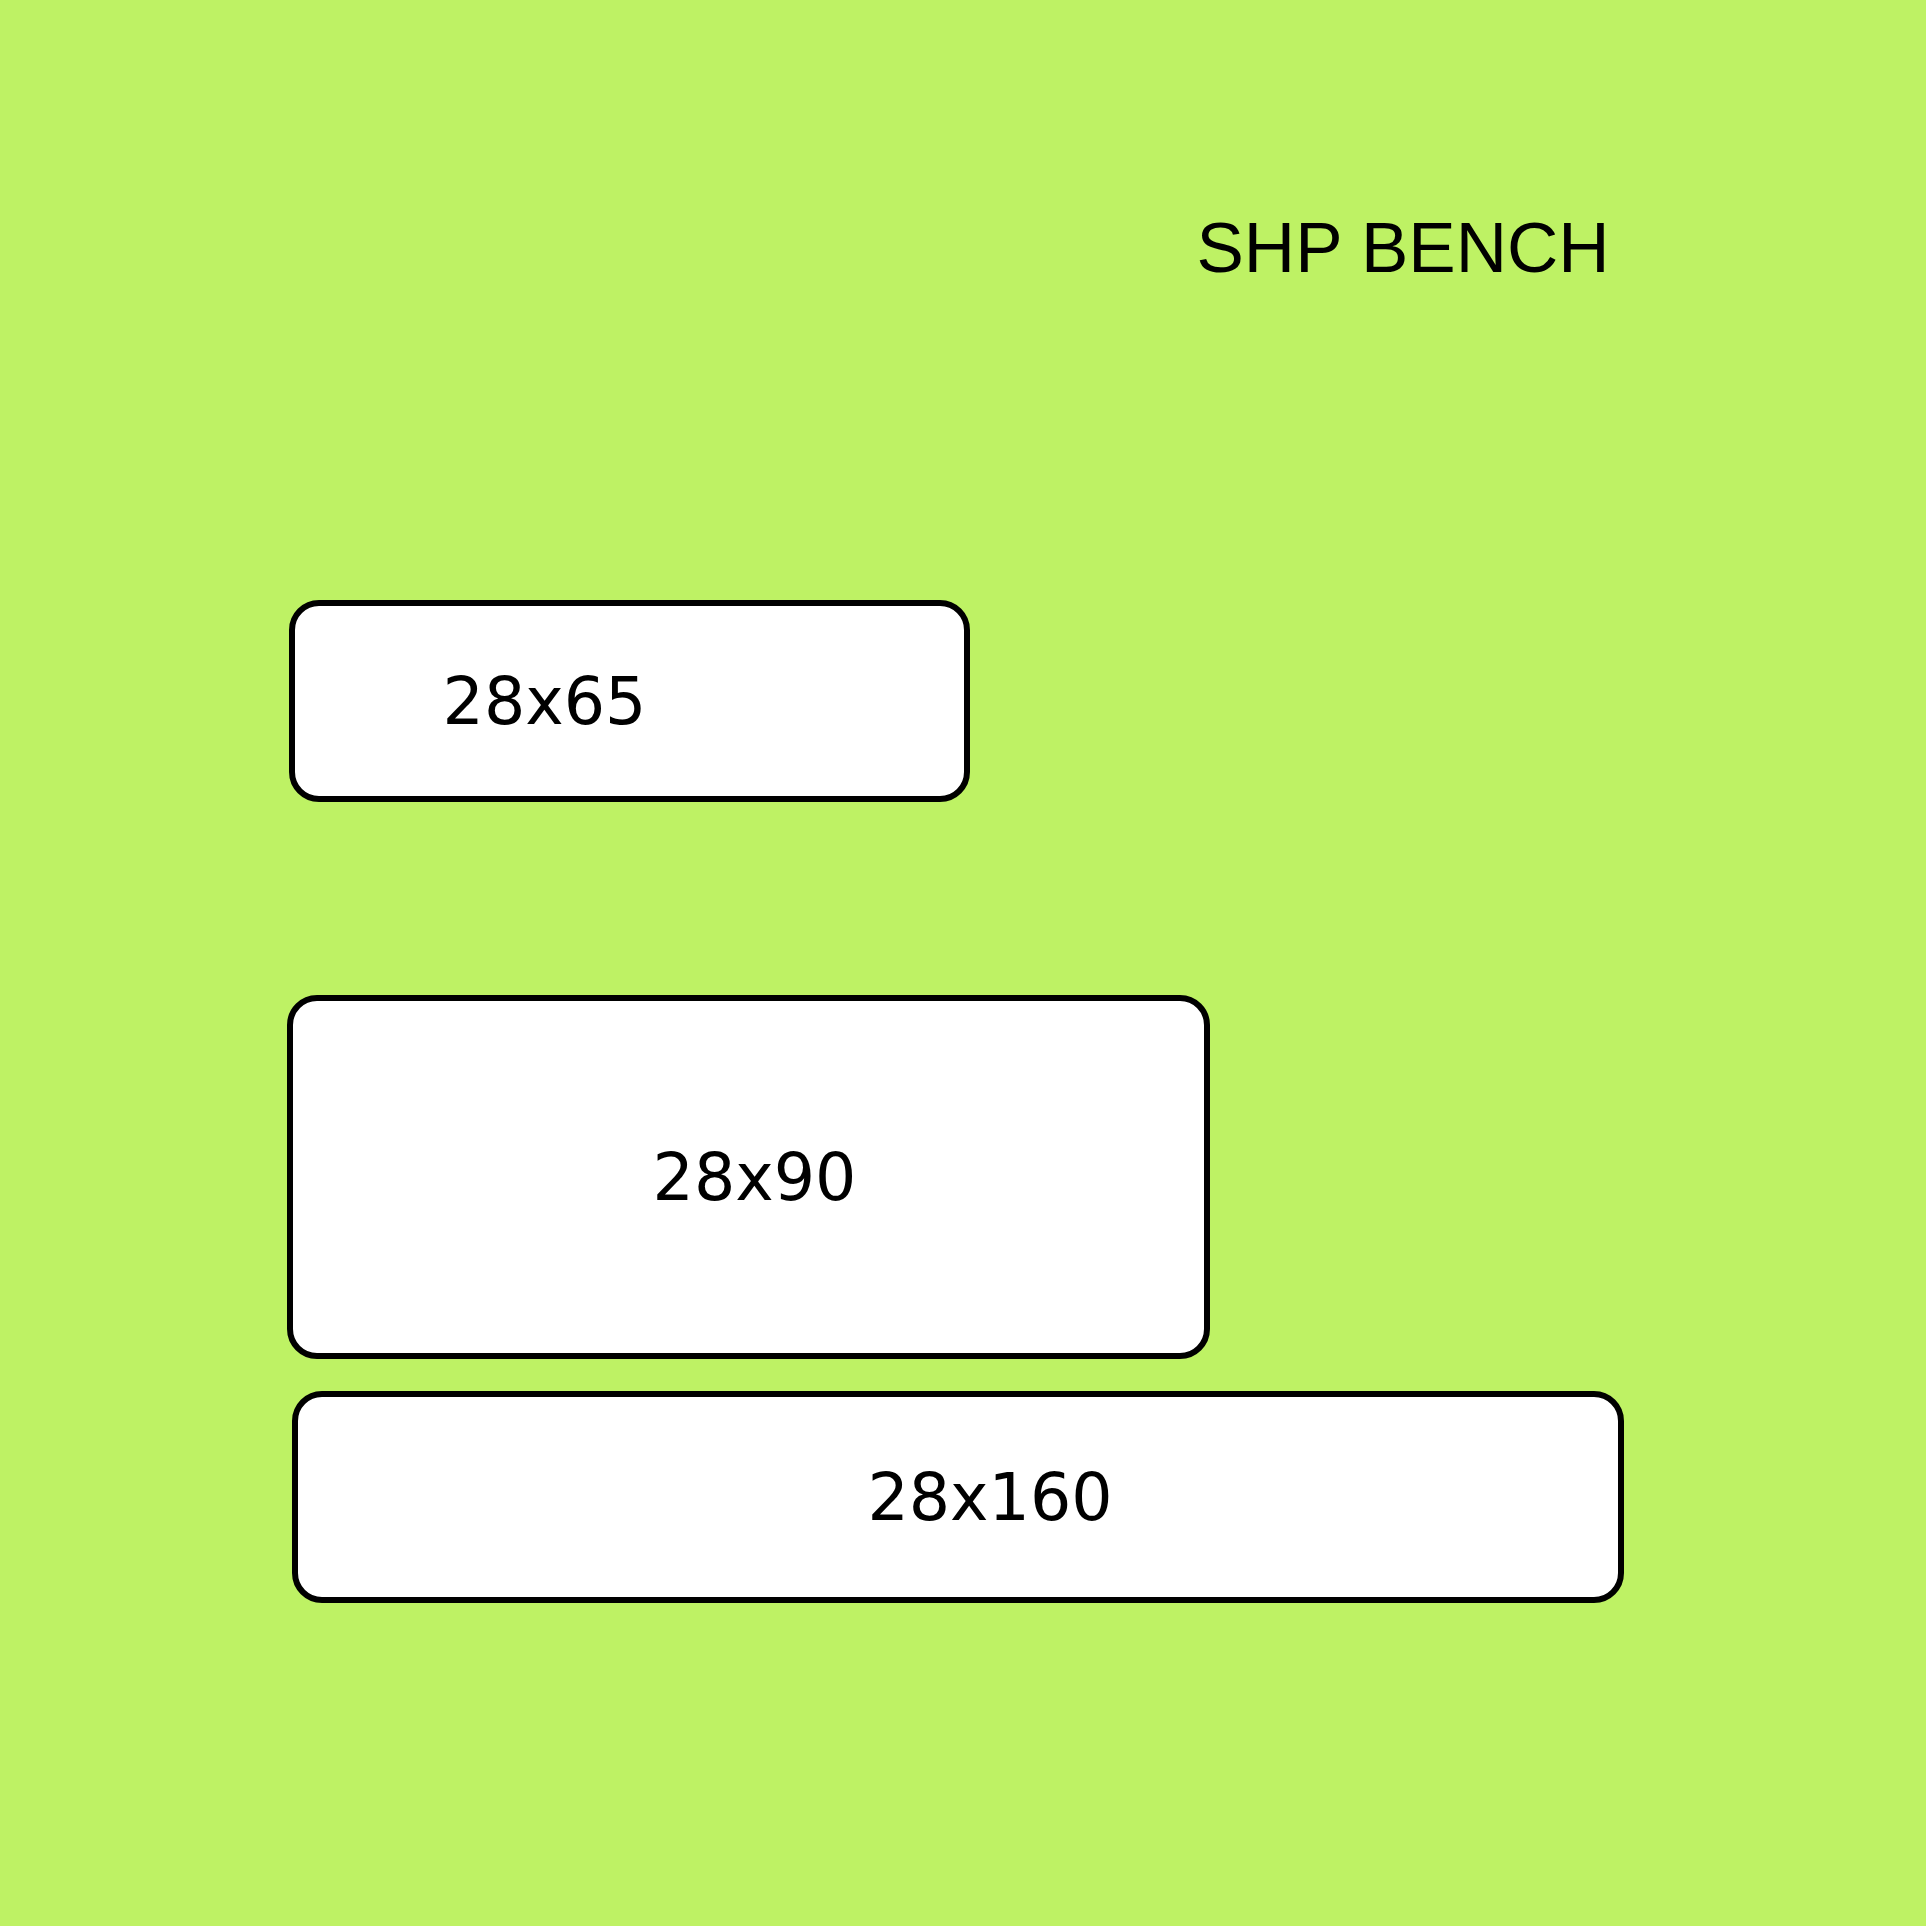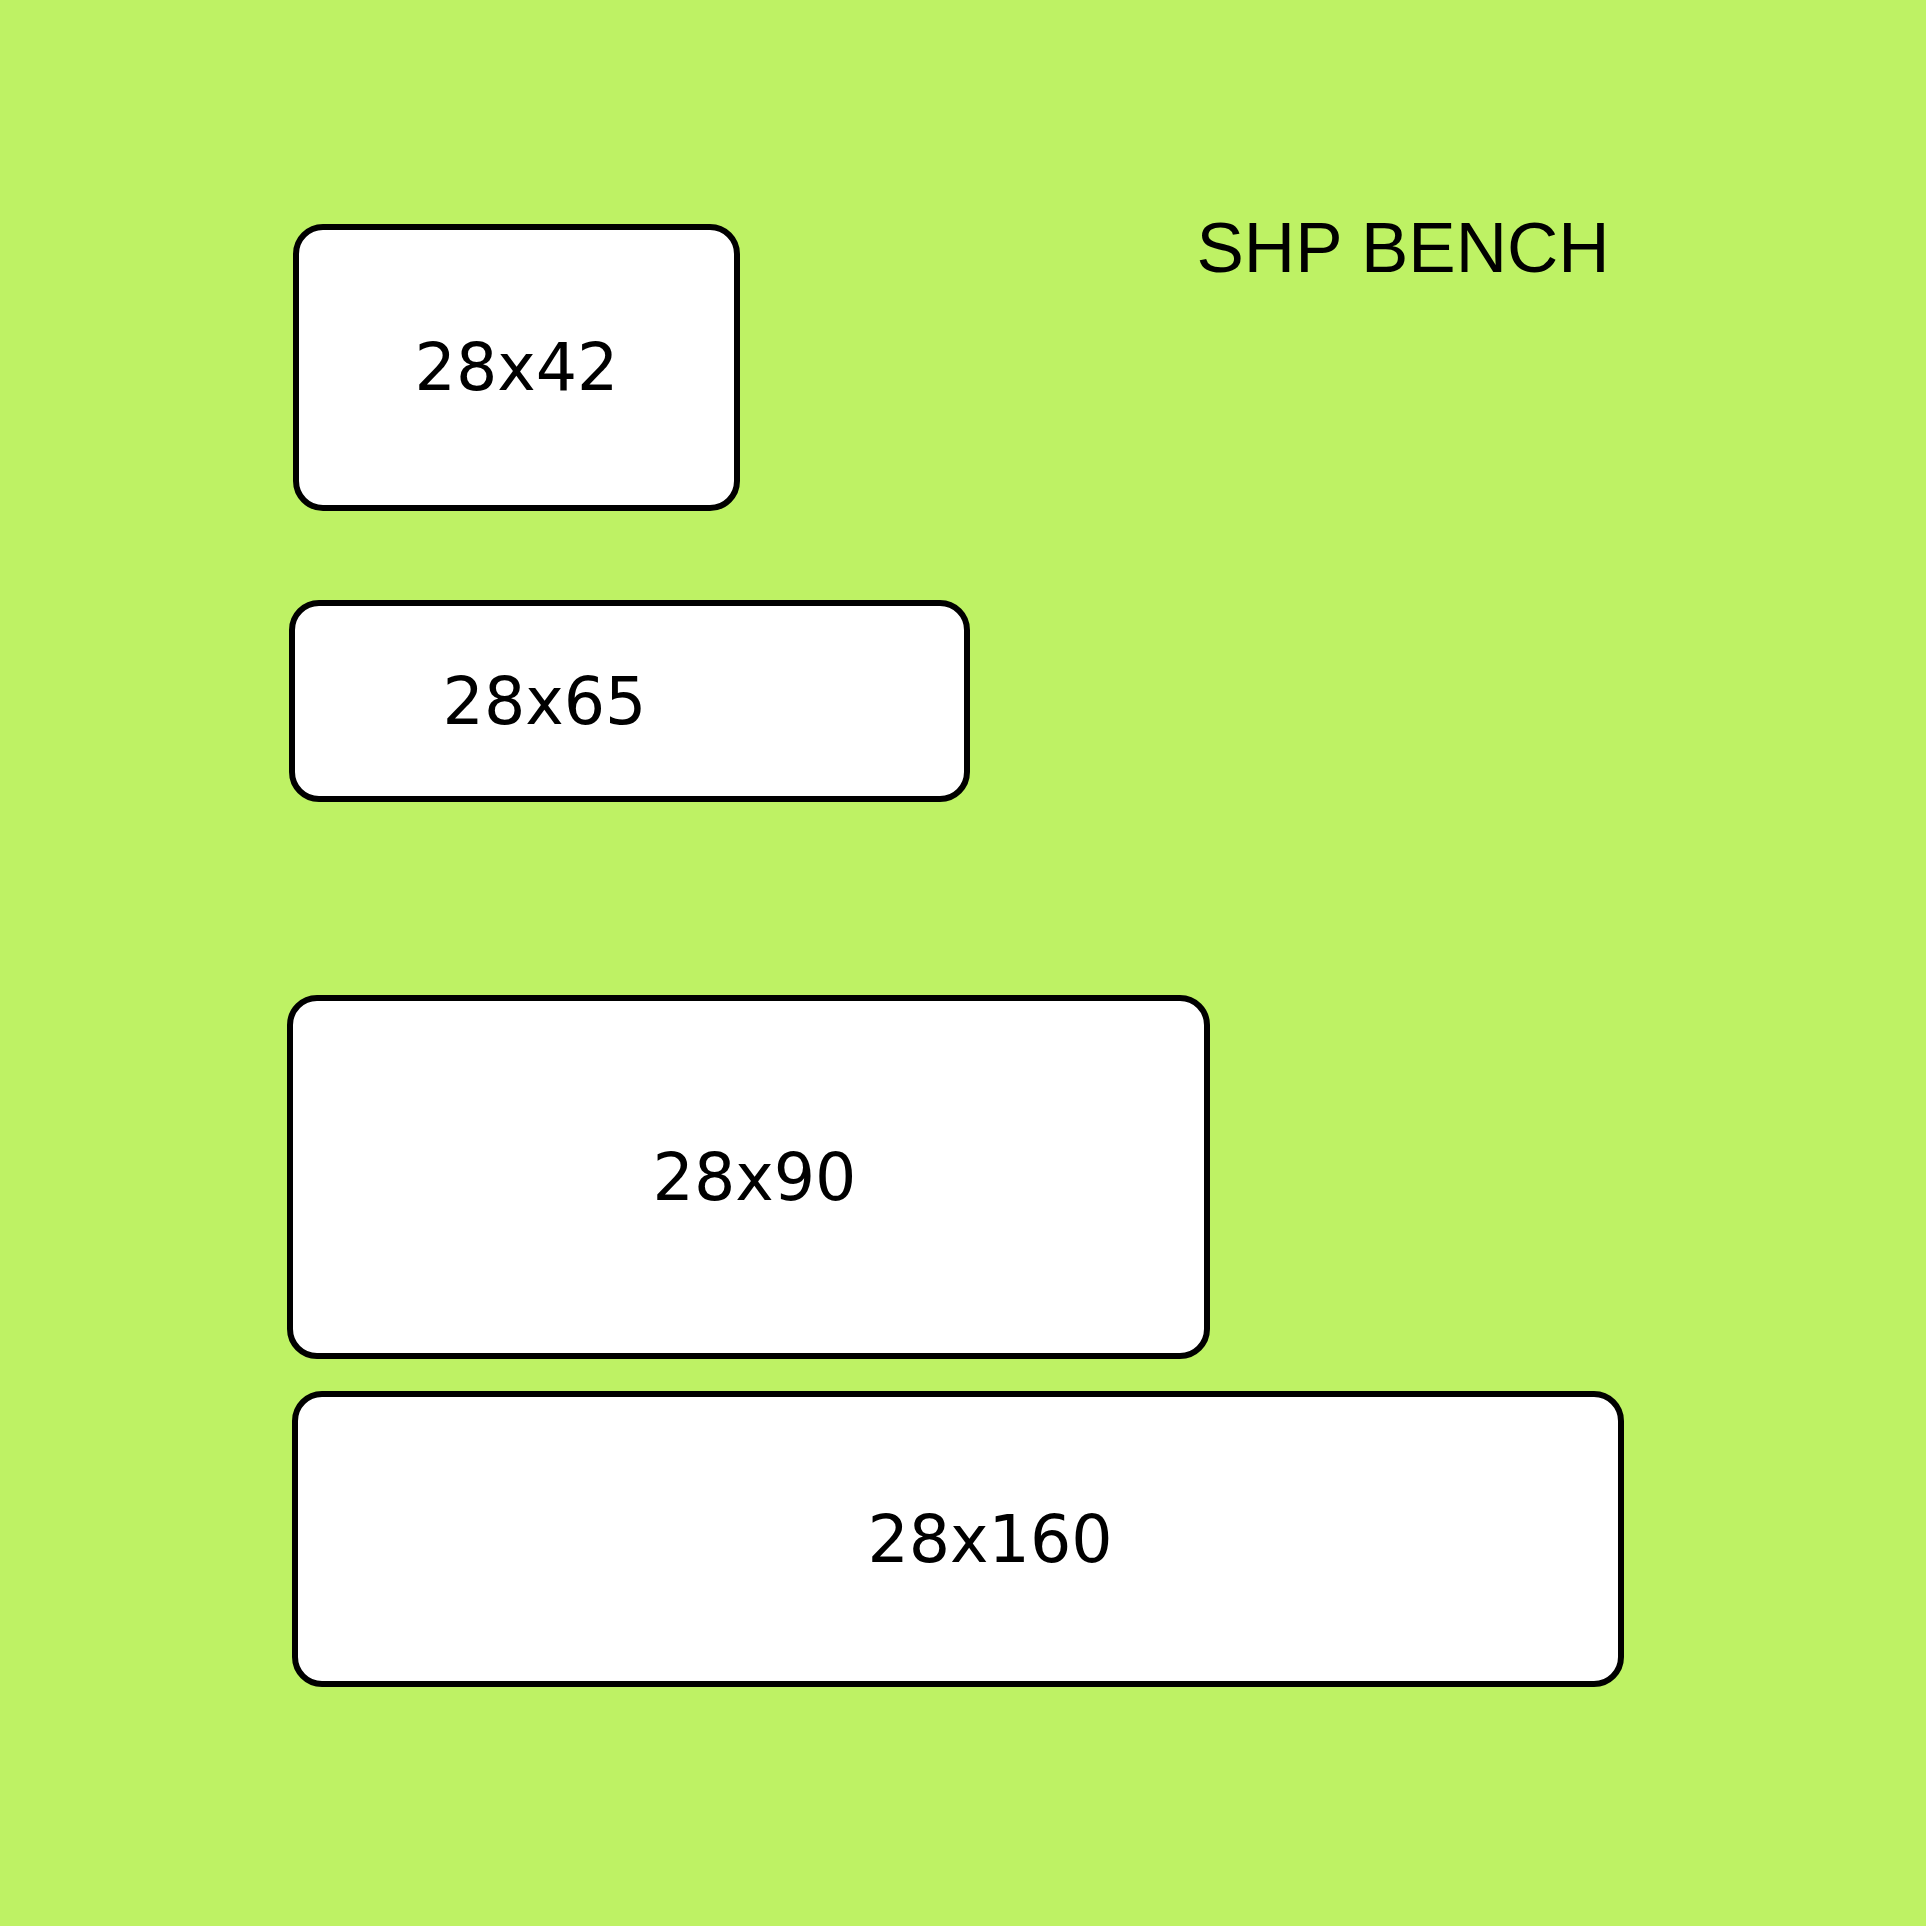--- a/index.html
+++ b/index.html
@@ -56,39 +56,36 @@
     line-height: 65px;
     font-weight: 400;
     color: #000000;
     white-space: nowrap;
     letter-spacing: 0px;
   }
 
   #board-0 { left: 293px; top: 224px;  width: 447px;  height: 287px; }
   #board-1 { left: 289px; top: 600px;  width: 681px;  height: 202px; }
   #board-2 { left: 287px; top: 995px; width: 923px;  height: 364px; }
-  #board-3 { left: 292px; top: 1391px; width: 1332px; height: 296px; }
+  #board-3 { left: 292px; top: 1391px; width: 1332px; height: 212px; }
 
   
   #board-1 .board-label { transform: translateX(-85px); }
   #board-2 .board-label { transform: translateX(6px); }
   #board-3 .board-label { transform: translateX(32px); }
 </style>
 </head>
 <body>
 
 <div id="canvas">
 
   <div class="title-block">
     <span class="title-line">SHP BENCH</span>
   </div>
 
-  <div class="board" id="board-0">
-    <span class="board-label">28x42</span>
-  </div>
 
   <div class="board" id="board-1">
     <span class="board-label">28x65</span>
   </div>
 
   <div class="board" id="board-2">
     <span class="board-label">28x90</span>
   </div>
 
   <div class="board" id="board-3">

